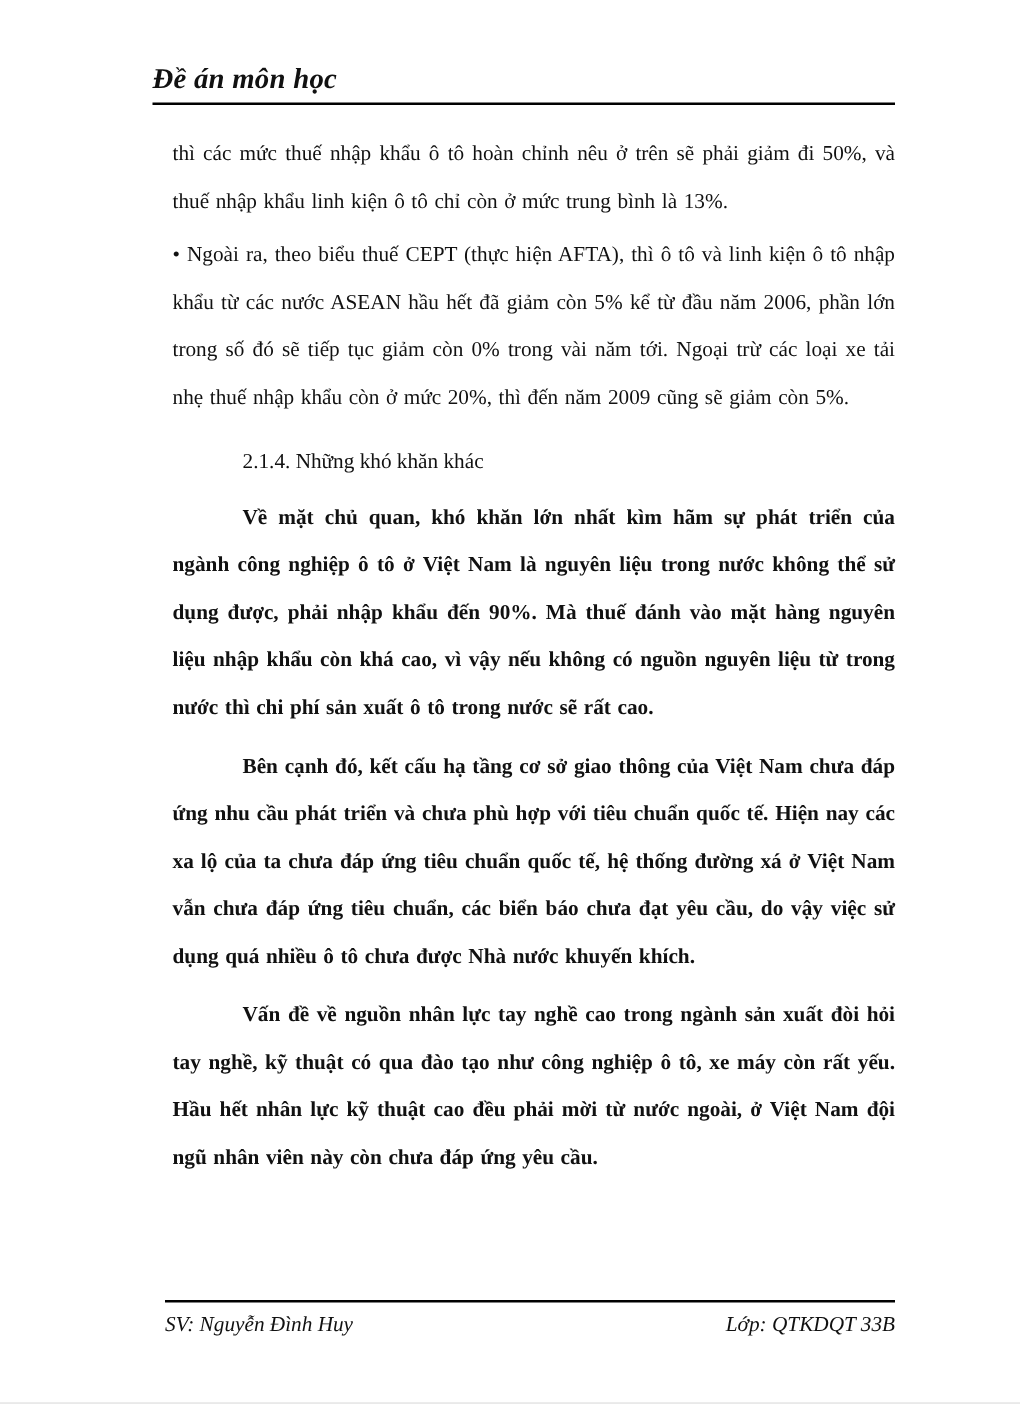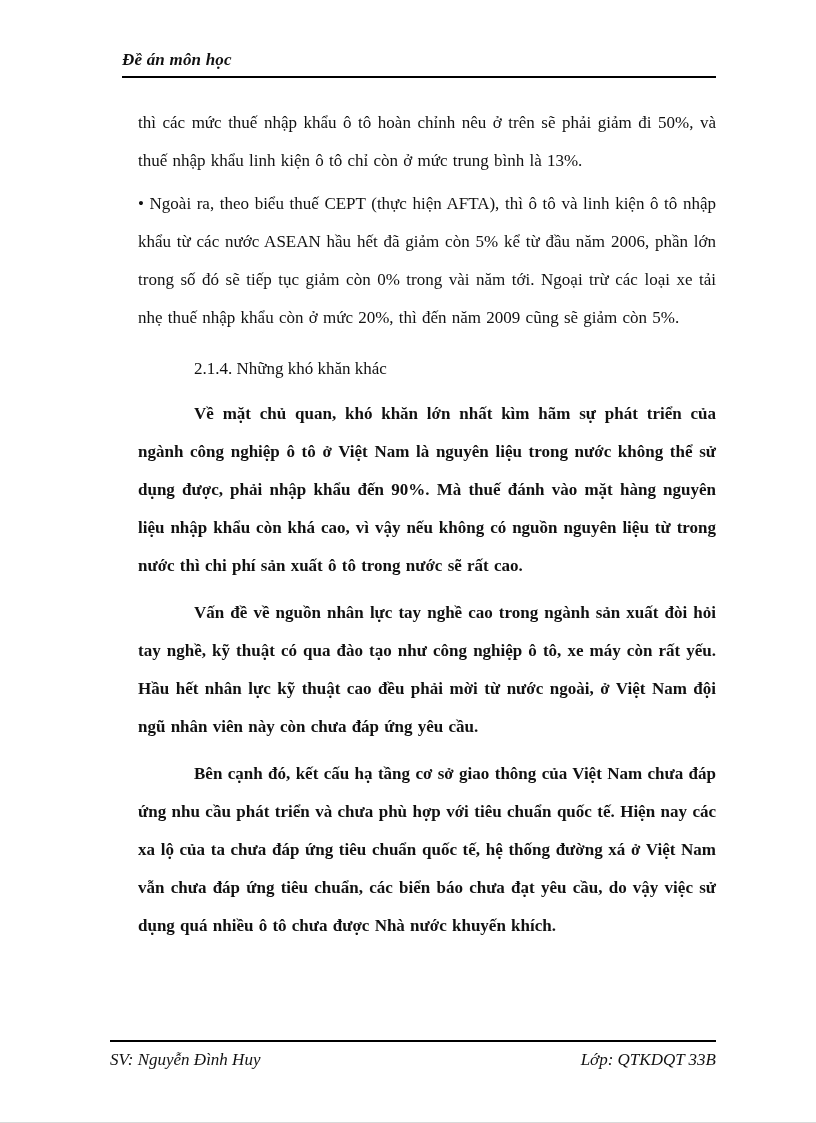--- a/index.html
+++ b/index.html
@@ -20,21 +20,21 @@
   }
   .page-header {
     position: absolute;
     top: 50px;
     left: 122px;
     right: 100px;
     border-bottom: 2px solid #000000;
     padding-bottom: 6px;
   }
   .header-title {
-    font-size: 17px;
+    font-size: 23px;
     font-weight: bold;
     font-style: italic;
     letter-spacing: 0.2px;
   }
   .document-body {
     position: absolute;
     top: 104px;
     left: 122px;
     right: 100px;
     margin-left: 16px;
@@ -54,21 +54,21 @@
     margin-top: 9px;
   }
   .section-heading {
     font-size: 17px;
     font-weight: normal;
     line-height: 38px;
     margin: 13px 0 7px 0;
   }
   .page-footer {
     position: absolute;
-    left: 110px;
+    left: 132px;
     right: 100px;
     top: 1040px;
     border-top: 2px solid #000000;
     padding-top: 8px;
     display: flex;
     justify-content: space-between;
     align-items: flex-end;
   }
   .footer-text {
     font-size: 17px;
@@ -86,23 +86,23 @@
 
   <div class="document-body">
     <p class="para">thì các mức thuế nhập khẩu ô tô hoàn chỉnh nêu ở trên sẽ phải giảm đi 50%, và thuế nhập khẩu linh kiện ô tô chỉ còn ở mức trung bình là 13%.</p>
 
     <p class="para">• Ngoài ra, theo biểu thuế CEPT (thực hiện AFTA), thì ô tô và linh kiện ô tô nhập khẩu từ các nước ASEAN hầu hết đã giảm còn 5% kể từ đầu năm 2006, phần lớn trong số đó sẽ tiếp tục giảm còn 0% trong vài năm tới. Ngoại trừ các loại xe tải nhẹ thuế nhập khẩu còn ở mức 20%, thì đến năm 2009 cũng sẽ giảm còn 5%.</p>
 
     <h3 class="section-heading indent">2.1.4. Những khó khăn khác</h3>
 
     <p class="para indent">Về mặt chủ quan, khó khăn lớn nhất kìm hãm sự phát triển của ngành công nghiệp ô tô ở Việt Nam là nguyên liệu trong nước không thể sử dụng được, phải nhập khẩu đến 90%. Mà thuế đánh vào mặt hàng nguyên liệu nhập khẩu còn khá cao, vì vậy nếu không có nguồn nguyên liệu từ trong nước thì chi phí sản xuất ô tô trong nước sẽ rất cao.</p>
 
+    <p class="para indent gap-before">Bên cạnh đó, kết cấu hạ tầng cơ sở giao thông của Việt Nam chưa đáp ứng nhu cầu phát triển và chưa phù hợp với tiêu chuẩn quốc tế. Hiện nay các xa lộ của ta chưa đáp ứng tiêu chuẩn quốc tế, hệ thống đường xá ở Việt Nam vẫn chưa đáp ứng tiêu chuẩn, các biển báo chưa đạt yêu cầu, do vậy việc sử dụng quá nhiều ô tô chưa được Nhà nước khuyến khích.</p>
+
     <p class="para indent gap-before">Vấn đề về nguồn nhân lực tay nghề cao trong ngành sản xuất đòi hỏi tay nghề, kỹ thuật có qua đào tạo như công nghiệp ô tô, xe máy còn rất yếu. Hầu hết nhân lực kỹ thuật cao đều phải mời từ nước ngoài, ở Việt Nam đội ngũ nhân viên này còn chưa đáp ứng yêu cầu.</p>
-
-    <p class="para indent gap-before">Bên cạnh đó, kết cấu hạ tầng cơ sở giao thông của Việt Nam chưa đáp ứng nhu cầu phát triển và chưa phù hợp với tiêu chuẩn quốc tế. Hiện nay các xa lộ của ta chưa đáp ứng tiêu chuẩn quốc tế, hệ thống đường xá ở Việt Nam vẫn chưa đáp ứng tiêu chuẩn, các biển báo chưa đạt yêu cầu, do vậy việc sử dụng quá nhiều ô tô chưa được Nhà nước khuyến khích.</p>
   </div>
 
   <div class="page-footer">
     <span class="footer-text">SV: Nguyễn Đình Huy</span>
     <span class="footer-text">Lớp: QTKDQT 33B</span>
   </div>
 
 </div>
 
 </body></html>

